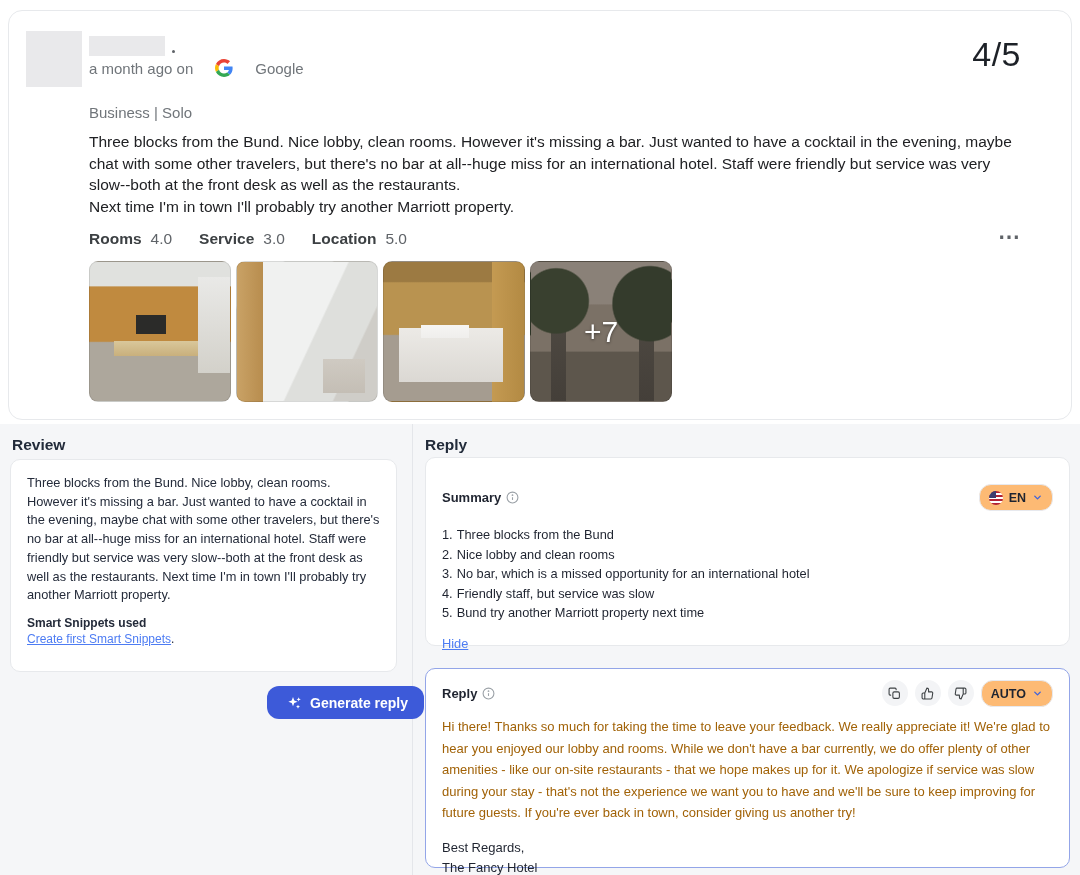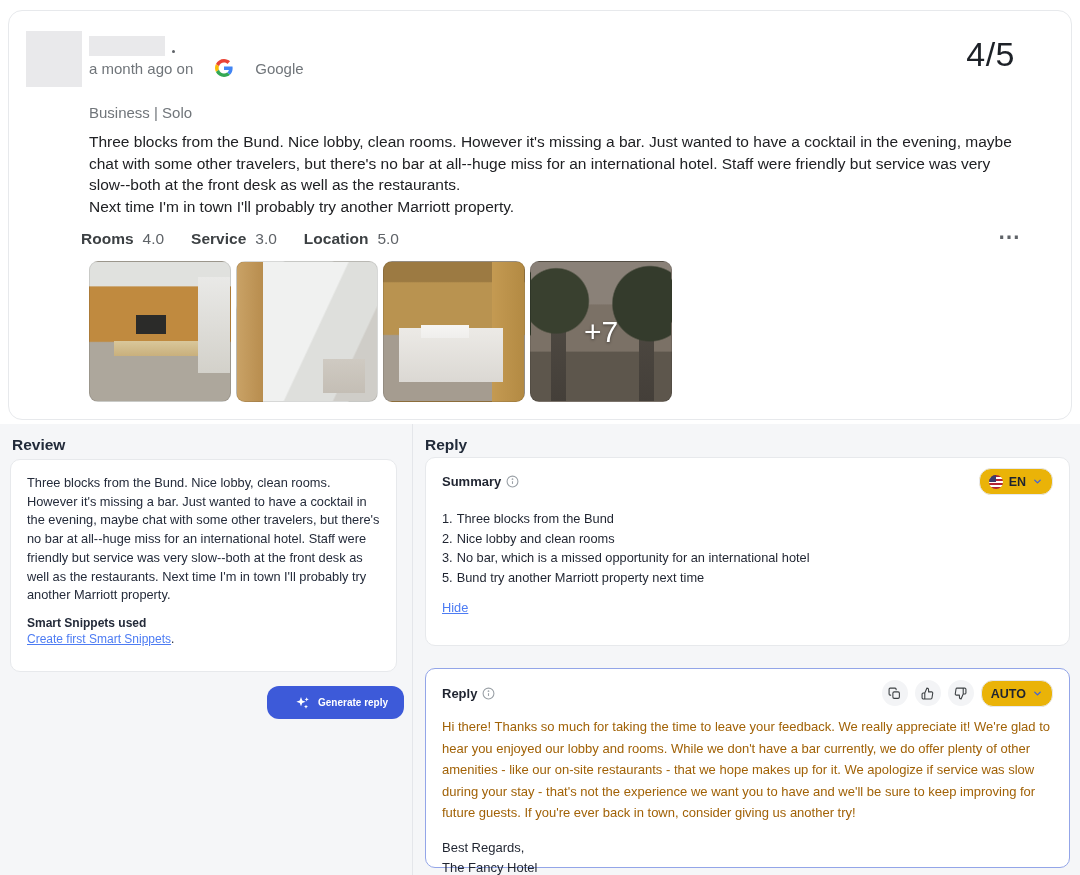--- a/index.html
+++ b/index.html
@@ -7,24 +7,24 @@
   .page { position:relative; width:1080px; height:875px; overflow:hidden; background:#fff; }
 
   
   .review-card { position:absolute; left:8px; top:10px; width:1064px; height:410px;
     background:#fff; border:1px solid #E7E9EC; border-radius:14px; }
   .avatar { position:absolute; left:17px; top:20px; width:56px; height:56px; background:#E9E9EB; }
   .name-placeholder { position:absolute; left:80px; top:25px; width:76px; height:20px; background:#E9E9EB; }
   .name-dot { position:absolute; left:163px; top:39px; width:3px; height:3px; border-radius:50%; background:#5F6368; }
   .meta-row { position:absolute; left:80px; top:48px; display:flex; align-items:center; gap:22px;
     font-size:15px; color:#70757A; }
-  .overall-rating { position:absolute; right:56px; top:24px; font-size:34px; font-weight:500; color:#1D2127; letter-spacing:.5px;margin-left:30px; }
+  .overall-rating { position:absolute; right:50px; top:24px; font-size:34px; font-weight:500; color:#1D2127; letter-spacing:.5px;margin-left:30px; }
   .trip-type { position:absolute; left:80px; top:93px; font-size:15px; color:#70757A; }
   .review-text { position:absolute; left:80px; top:120px; width:932px; font-size:15.5px; line-height:21.5px; color:#202124; }
-  .ratings-row { position:absolute; left:72px; top:219px; display:flex; align-items:flex-start; font-size:15.5px; }
+  .ratings-row { position:absolute; left:80px; top:219px; display:flex; align-items:flex-start; font-size:15.5px; }
   .rating-label { font-weight:700; color:#3C4043; margin-right:9px; }
   .rating-value { color:#5F6368; margin-right:27px; }
   .more-options { position:absolute; right:50px; top:215px; font-size:22px; font-weight:700; color:#5F6368;
     letter-spacing:1px; cursor:pointer; line-height:22px; }
 
   .photos-row { position:absolute; left:80px; top:250px; display:flex; gap:5px; }
   .photo { position:relative; width:142px; height:141px; border-radius:9px; border:1px solid rgba(0,0,0,.10);
     overflow:hidden; cursor:pointer; }
   .photo-1 { background:
     linear-gradient(#2b2b29,#2b2b29) 42% 44%/30px 19px no-repeat,
@@ -57,32 +57,32 @@
   .reply-heading { position:absolute; left:425px; top:12px; }
 
   
   .review-box { position:absolute; left:10px; top:35px; width:387px; height:213px; background:#fff;
     border:1px solid #E7E9EC; border-radius:10px; padding:14px 16px; }
   .review-box-text { font-size:12.8px; line-height:18.7px; color:#242B3A; }
   .snippets-heading { margin-top:11px; font-size:12px; font-weight:700; color:#242B3A; }
   .snippets-empty { margin-top:9px; font-size:12px; color:#242B3A; }
   .link { color:#4D7CF3; text-decoration:underline; cursor:pointer; }
   .snippets-link-row { font-size:12px; color:#242B3A; margin-top:2px; }
-  .generate-btn { position:absolute; left:267px; top:262px; height:33px; padding:0 16px 0 28px;
+  .generate-btn { position:absolute; left:267px; top:262px; height:33px; padding:0 16px 0 20px;
     display:flex; align-items:center; gap:7px; background:#3D5AD9; color:#fff; border:none;
-    border-radius:12px; font-size:10px; font-weight:700; cursor:pointer; font-family:"Liberation Sans",sans-serif; }
+    border-radius:12px; font-size:14px; font-weight:700; cursor:pointer; font-family:"Liberation Sans",sans-serif; }
 
   
   .summary-card { position:absolute; left:425px; top:33px; width:645px; height:189px; background:#fff;
-    border:1px solid #E7E9EC; border-radius:10px; padding:10px 16px; }
+    border:1px solid #E7E9EC; border-radius:10px; padding:26px 16px; }
   .card-header { display:flex; align-items:center; justify-content:space-between; }
   .card-label-wrap { display:flex; align-items:center; gap:5px; }
   .card-label { font-size:13px; font-weight:700; color:#1F2430; }
   .pill-btn { display:flex; align-items:center; gap:6px; height:27px; padding:0 9px;
-    background:#eab308; border:1px solid #E7E9EE; border-radius:12px; cursor:pointer;
+    background:#fdba74; border:1px solid #E7E9EE; border-radius:12px; cursor:pointer;
     font-family:"Liberation Sans",sans-serif; }
   .pill-text { font-size:12.5px; font-weight:600; color:#1F2430; }
   .flag { position:relative; width:14px; height:14px; border-radius:50%; overflow:hidden;
     background:repeating-linear-gradient(180deg,#B22234 0 2px,#fff 2px 4px); flex:0 0 auto; }
   .flag::after { content:''; position:absolute; left:0; top:0; width:7px; height:7px; background:#3C3B6E; }
   .summary-list { margin-top:14px; list-style:none; }
   .summary-list li { font-size:12.8px; line-height:19.5px; color:#1F2430; }
   .li-num { margin-right:4px; }
   .hide-link { display:inline-block; margin-top:13px; font-size:12.8px; }
 
@@ -191,20 +191,21 @@
             <svg width="11" height="11" viewBox="0 0 24 24" fill="none" stroke="#3E63DD" stroke-width="3" stroke-linecap="round" stroke-linejoin="round">
                 <path d="M6 9l6 6 6-6"></path>
               </svg>
           </span>
         </button>
       </div>
       <ul class="summary-list">
         <li><span class="li-num">1.</span><span>Three blocks from the Bund</span></li>
         <li><span class="li-num">2.</span><span>Nice lobby and clean rooms</span></li>
         <li><span class="li-num">3.</span><span>No bar, which is a missed opportunity for an international hotel</span></li>
+        <li><span class="li-num">4.</span><span>Friendly staff, but service was slow</span></li>
         <li><span class="li-num">5.</span><span>Bund try another Marriott property next time</span></li>
       </ul>
       <span class="link hide-link">Hide</span>
     </div>
 
     <div class="reply-card">
       <div class="card-header">
         <div class="card-label-wrap">
           <span class="card-label">Reply</span>
           <span>

